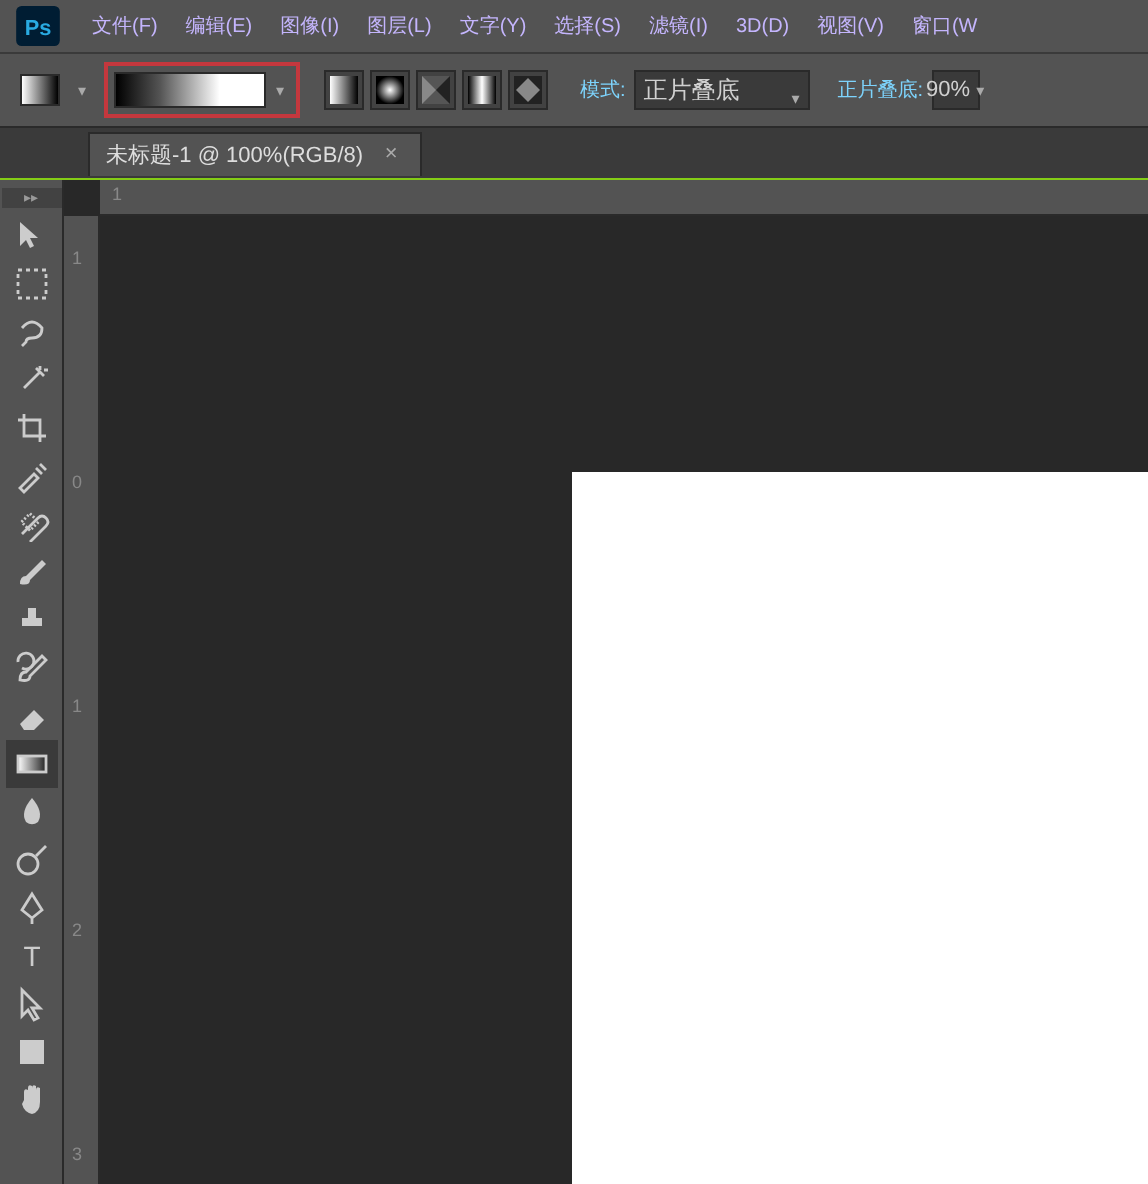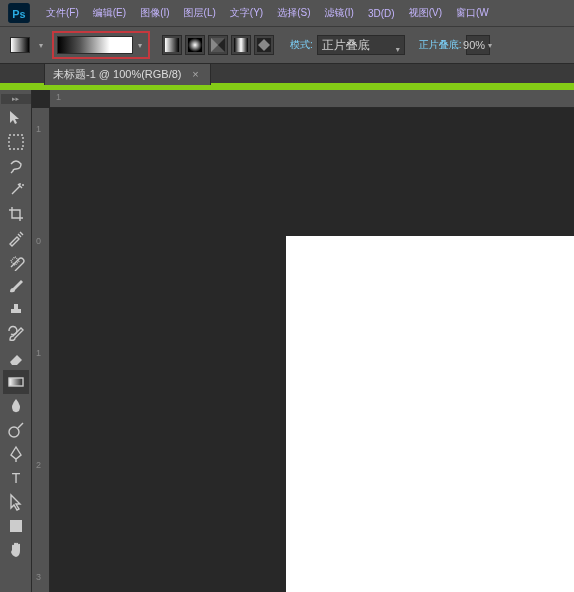--- a/index.html
+++ b/index.html
@@ -26,21 +26,21 @@
 .mode-wrap { display: flex; align-items: center; gap: 4px; margin-left: 10px; }
 .mode-label { font-size: 10px; color: #7dd3fc; }
 .mode-select { background: #3a3a3a; border: 1px solid #2a2a2a; color: #d0d0d0; height: 20px; width: 88px; display: flex; align-items: flex-end; justify-content: space-between; padding: 0 4px; font-size: 12px; }
 .mode-select .arrow { font-size: 8px; color: #aaa; }
 
 .opacity-wrap { display: flex; align-items: center; gap: 4px; margin-left: 8px; }
 .opacity-val { background: #3a3a3a; border: 1px solid #2a2a2a; color: #d0d0d0; height: 20px; width: 24px; display: flex; align-items: center; justify-content: center; font-size: 11px; position:relative; }
 .opacity-val .arrow { font-size: 8px; color:#aaa; margin-left:3px; }
 
 
-.doc-tabs { height: 26px; background: #3a3a3a; display: flex; align-items: center; padding-left: 44px; border-bottom: 7px solid #84cc16; }
+.doc-tabs { height: 26px; background: #3a3a3a; display: flex; align-items: center; padding-left: 44px; border-bottom: 1px solid #84cc16; }
 .doc-tab { background: #535353; height: 22px; display: flex; align-items: center; padding: 0 8px; gap: 8px; font-size: 11px; color: #ddd; border: 1px solid #2a2a2a; border-bottom: none; }
 .doc-tab .close { width: 12px; height: 12px; display: flex; align-items: center; justify-content: center; color: #aaa; font-size: 11px; }
 
 
 .main { display: flex; height: calc(592px - 26px - 38px - 26px); }
 
 
 .tools { width: 32px; background: #535353; border-right: 1px solid #2a2a2a; display: flex; flex-direction: column; align-items: center; padding-top: 4px; }
 .tools-expand { width: 30px; height: 10px; background: #424242; margin-bottom: 2px; display: flex; align-items: center; justify-content: center; font-size: 7px; color: #999; }
 .tool { width: 26px; height: 24px; display: flex; align-items: center; justify-content: center; color: #ccc; position: relative; margin: 0; }

